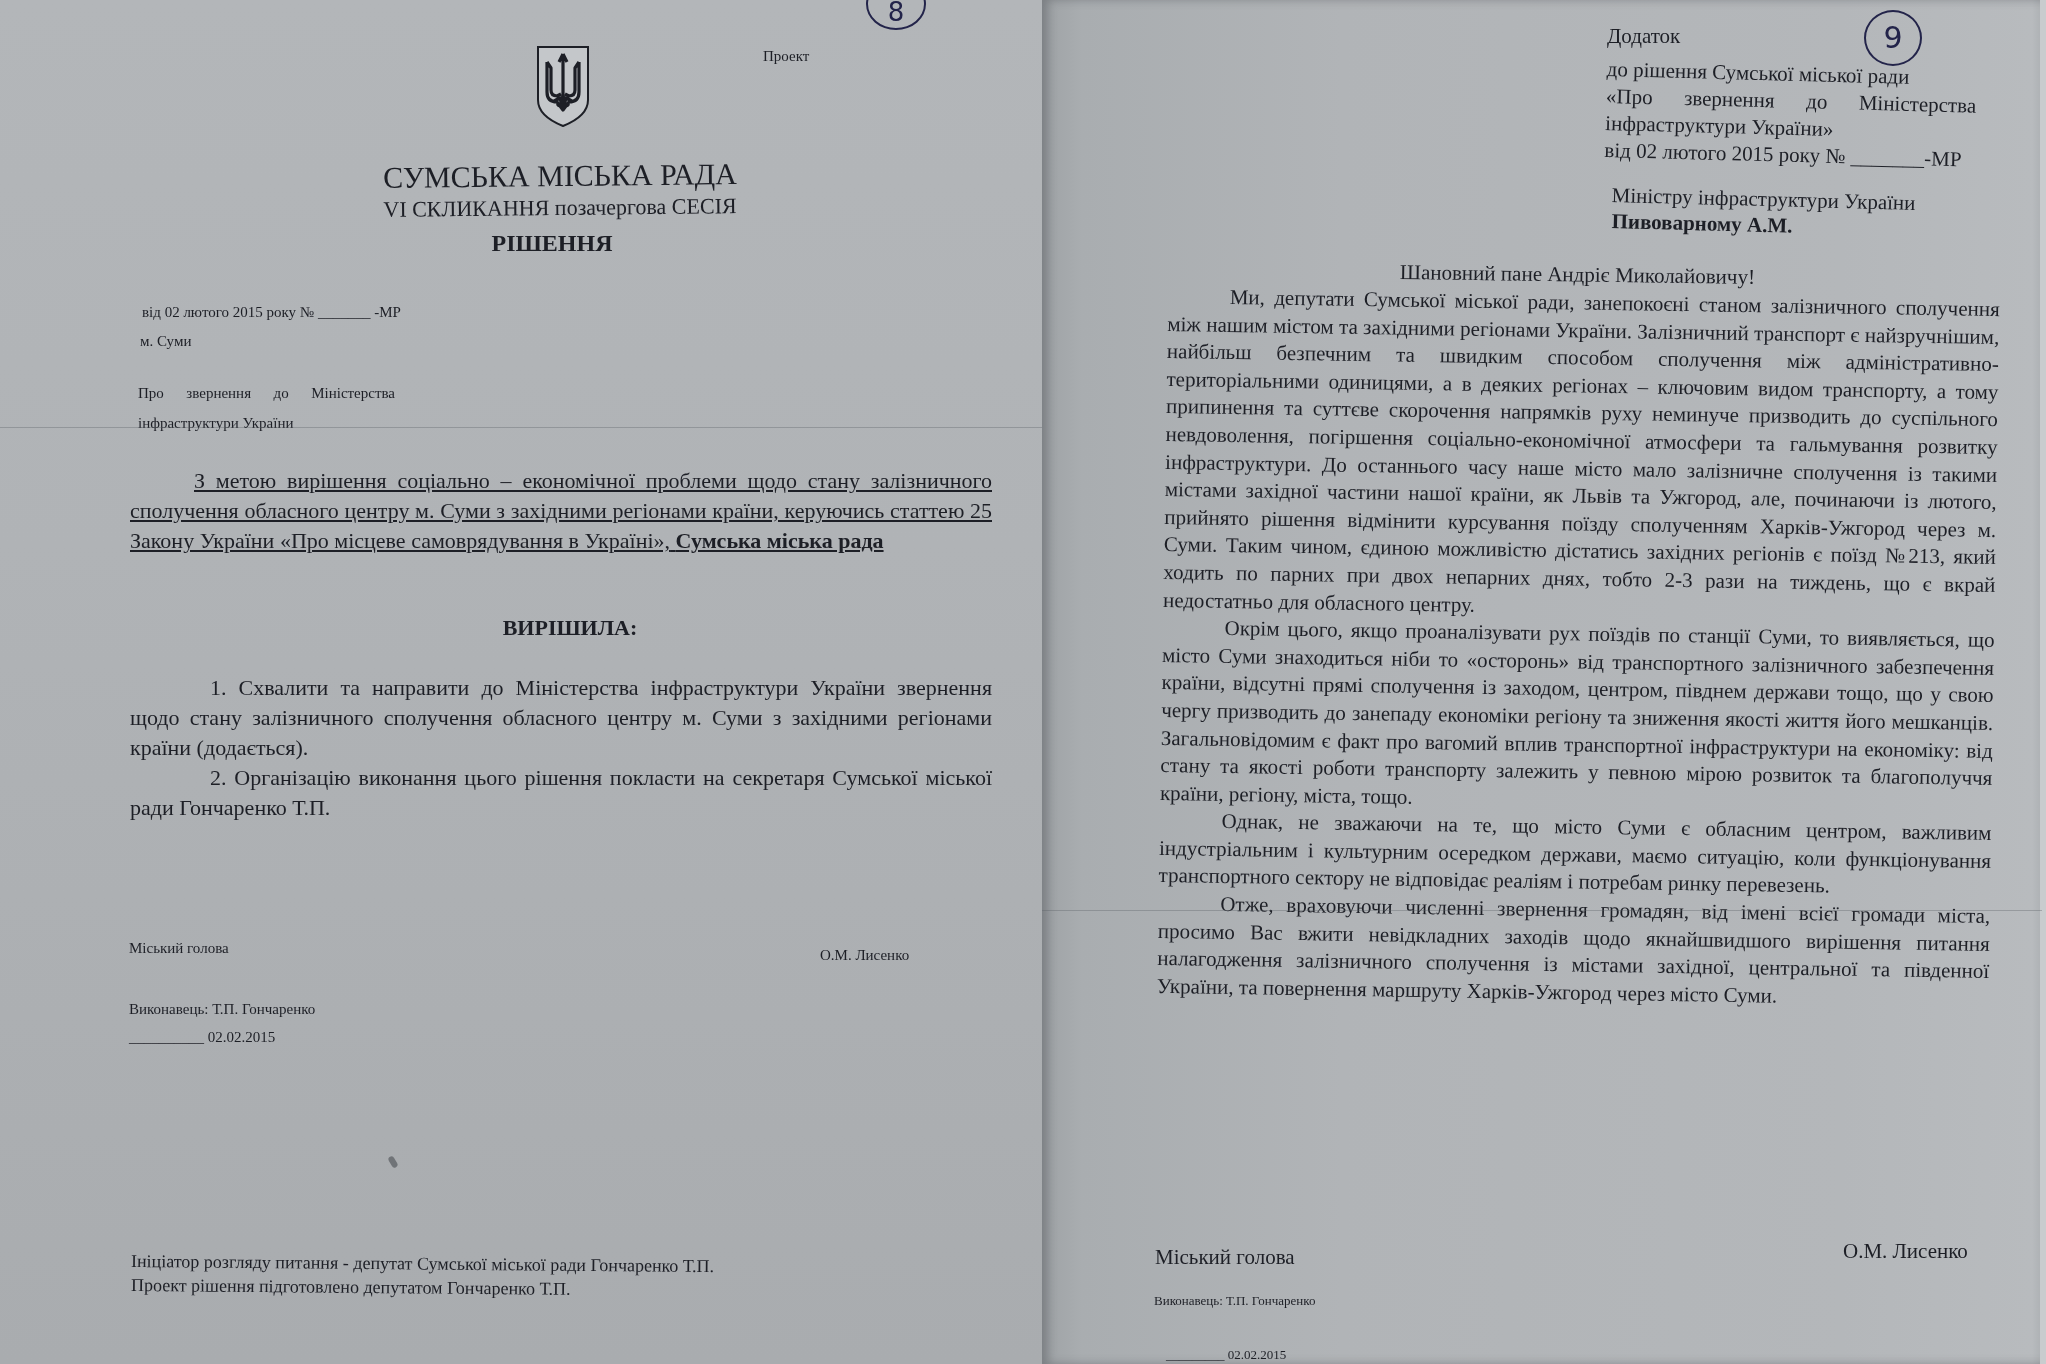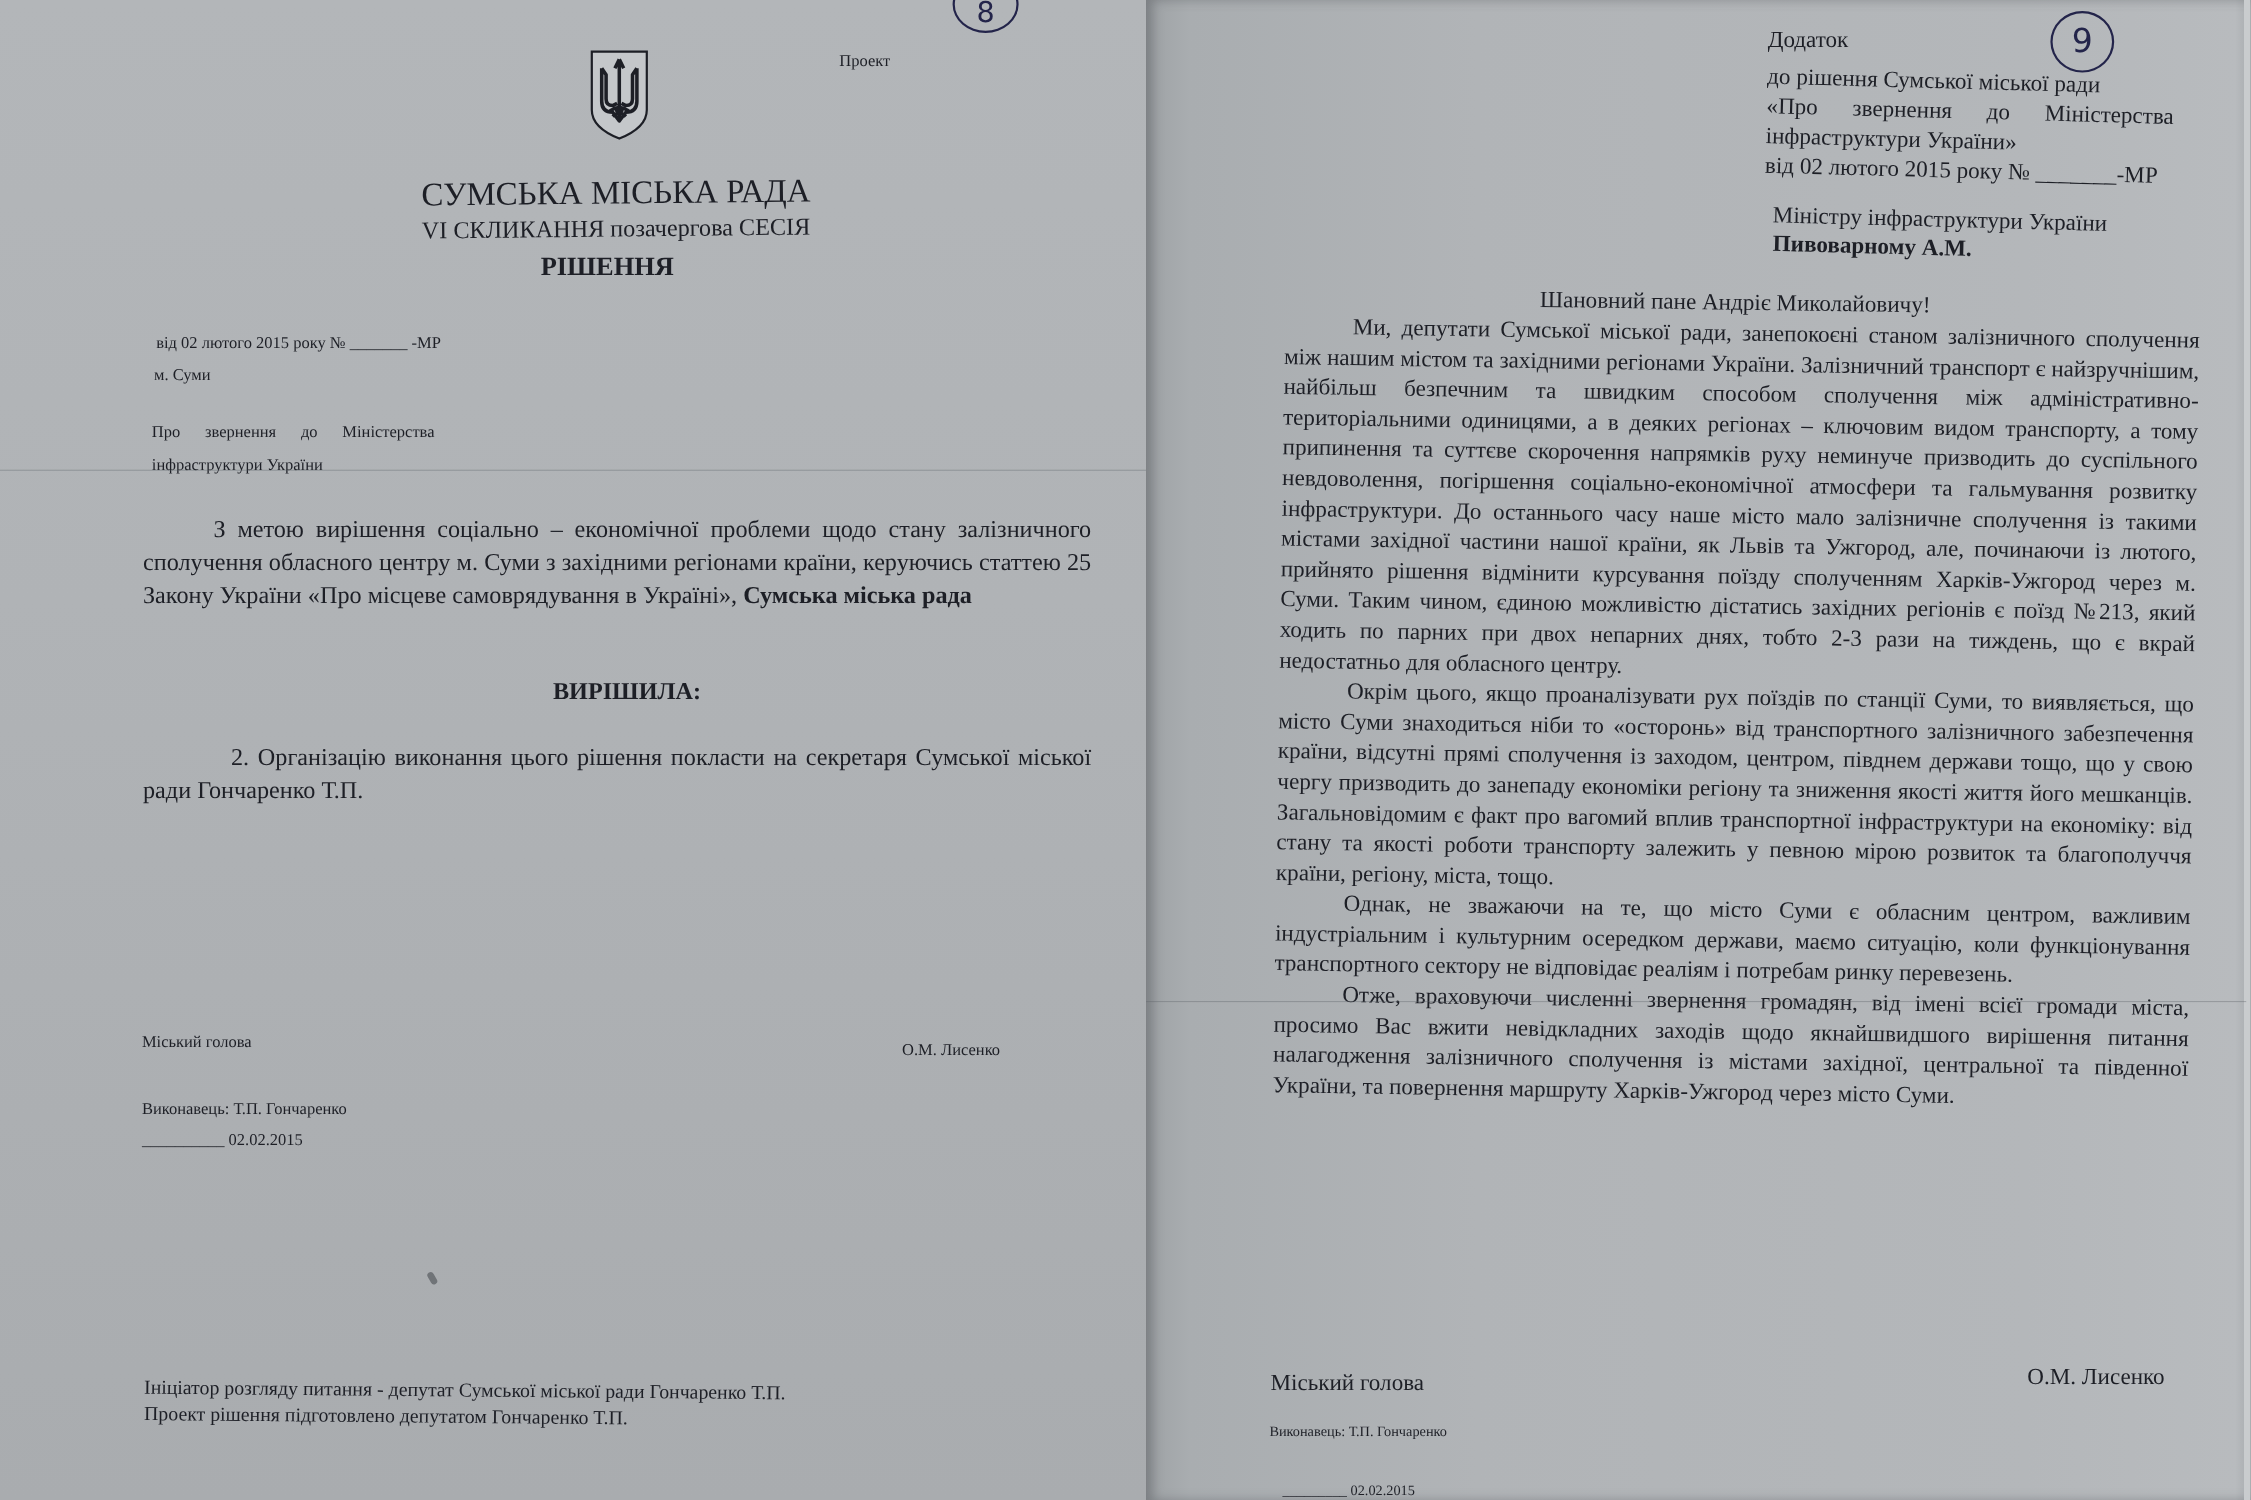--- a/index.html
+++ b/index.html
@@ -80,28 +80,29 @@
   <div class="abs center bold" style="left:292px; width:520px; top:228px; font-size:24px; line-height:30px;">РІШЕННЯ</div>
 
   <div class="abs t" style="left:142px; top:298px;">від 02 лютого 2015 року № _______ -МР</div>
   <div class="abs t" style="left:140px; top:327px;">м. Суми</div>
 
   <div class="abs t" style="left:138px; top:379px; white-space:pre;">Про      звернення      до      Міністерства</div>
   <div class="abs t" style="left:138px; top:409px;">інфраструктури України</div>
 
   <div class="fold-line" style="left:0; top:427px; width:1042px;"></div>
 
-  <div class="para" style="left:130px; top:466px; width:862px; text-indent:64px;">
+  <div class="para" style="left:130px; top:466px; width:862px; text-indent:64px;text-decoration:underline;">
     <span>З метою вирішення соціально – економічної проблеми щодо стану залізничного сполучення обласного центру м. Суми з західними регіонами країни, керуючись статтею 25 Закону України «Про місцеве самоврядування в Україні»,</span>
     <span class="bold">Сумська міська рада</span>
   </div>
 
   <div class="abs center bold" style="left:400px; width:340px; top:614px; font-size:22px; line-height:28px;">ВИРІШИЛА:</div>
 
   <div class="para" style="left:130px; top:673px; width:862px;">
+    <span class="list-item">1. Схвалити та направити до Міністерства інфраструктури України звернення щодо стану залізничного сполучення обласного центру м. Суми з західними регіонами країни (додається).</span>
     <span class="list-item">2. Організацію виконання цього рішення покласти на секретаря Сумської міської ради Гончаренко Т.П.</span>
   </div>
 
   <div class="abs t" style="left:129px; top:934px;">Міський голова</div>
   <div class="abs t" style="left:820px; top:941px;">О.М. Лисенко</div>
 
   <div class="abs t" style="left:129px; top:995px;">Виконавець: Т.П. Гончаренко</div>
   <div class="abs t" style="left:129px; top:1023px;">__________ 02.02.2015</div>
 
   <div class="abs" style="left:390px; top:1156px; width:6px; height:12px; background:#4a4d52; border-radius:3px; opacity:.6; transform:rotate(-30deg);"></div>

